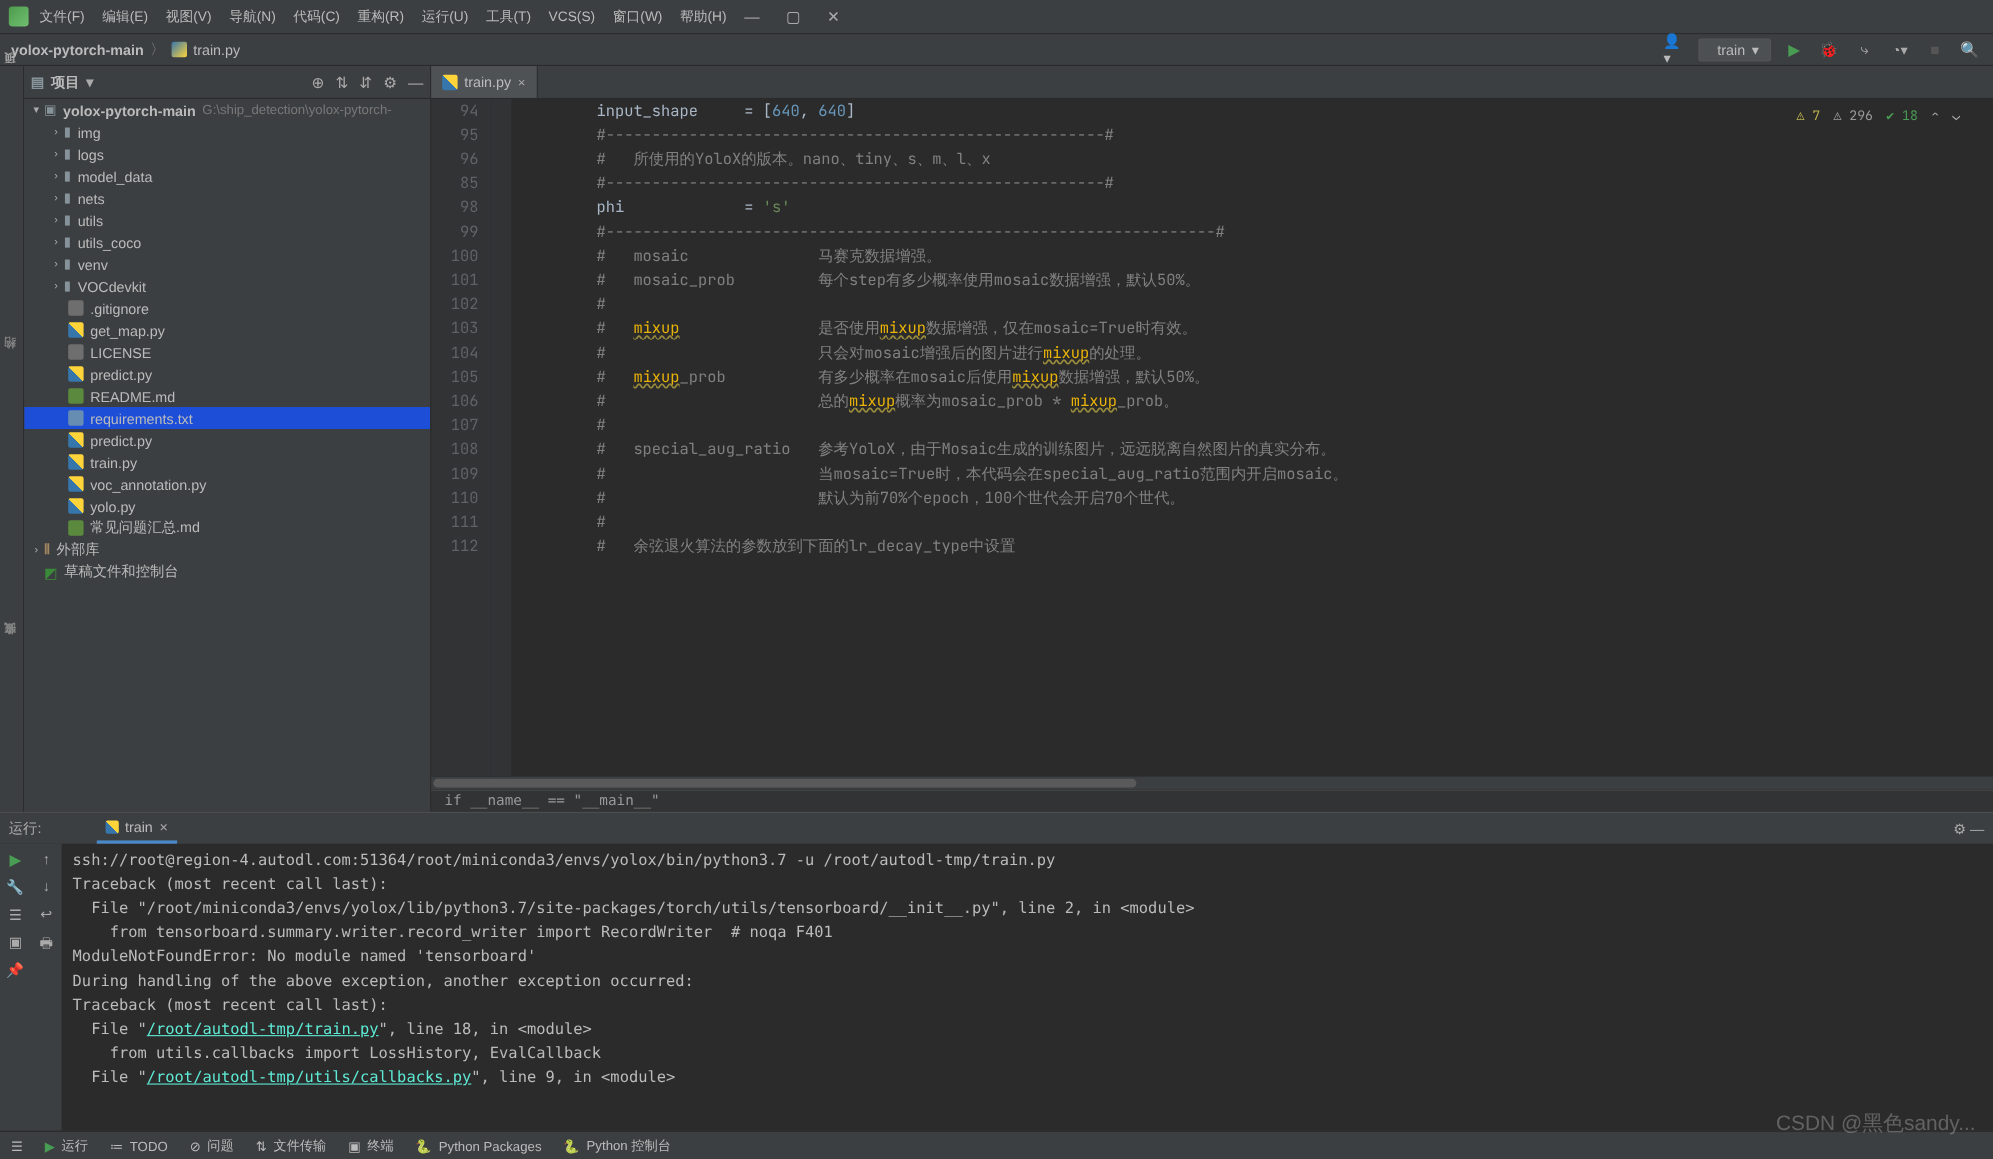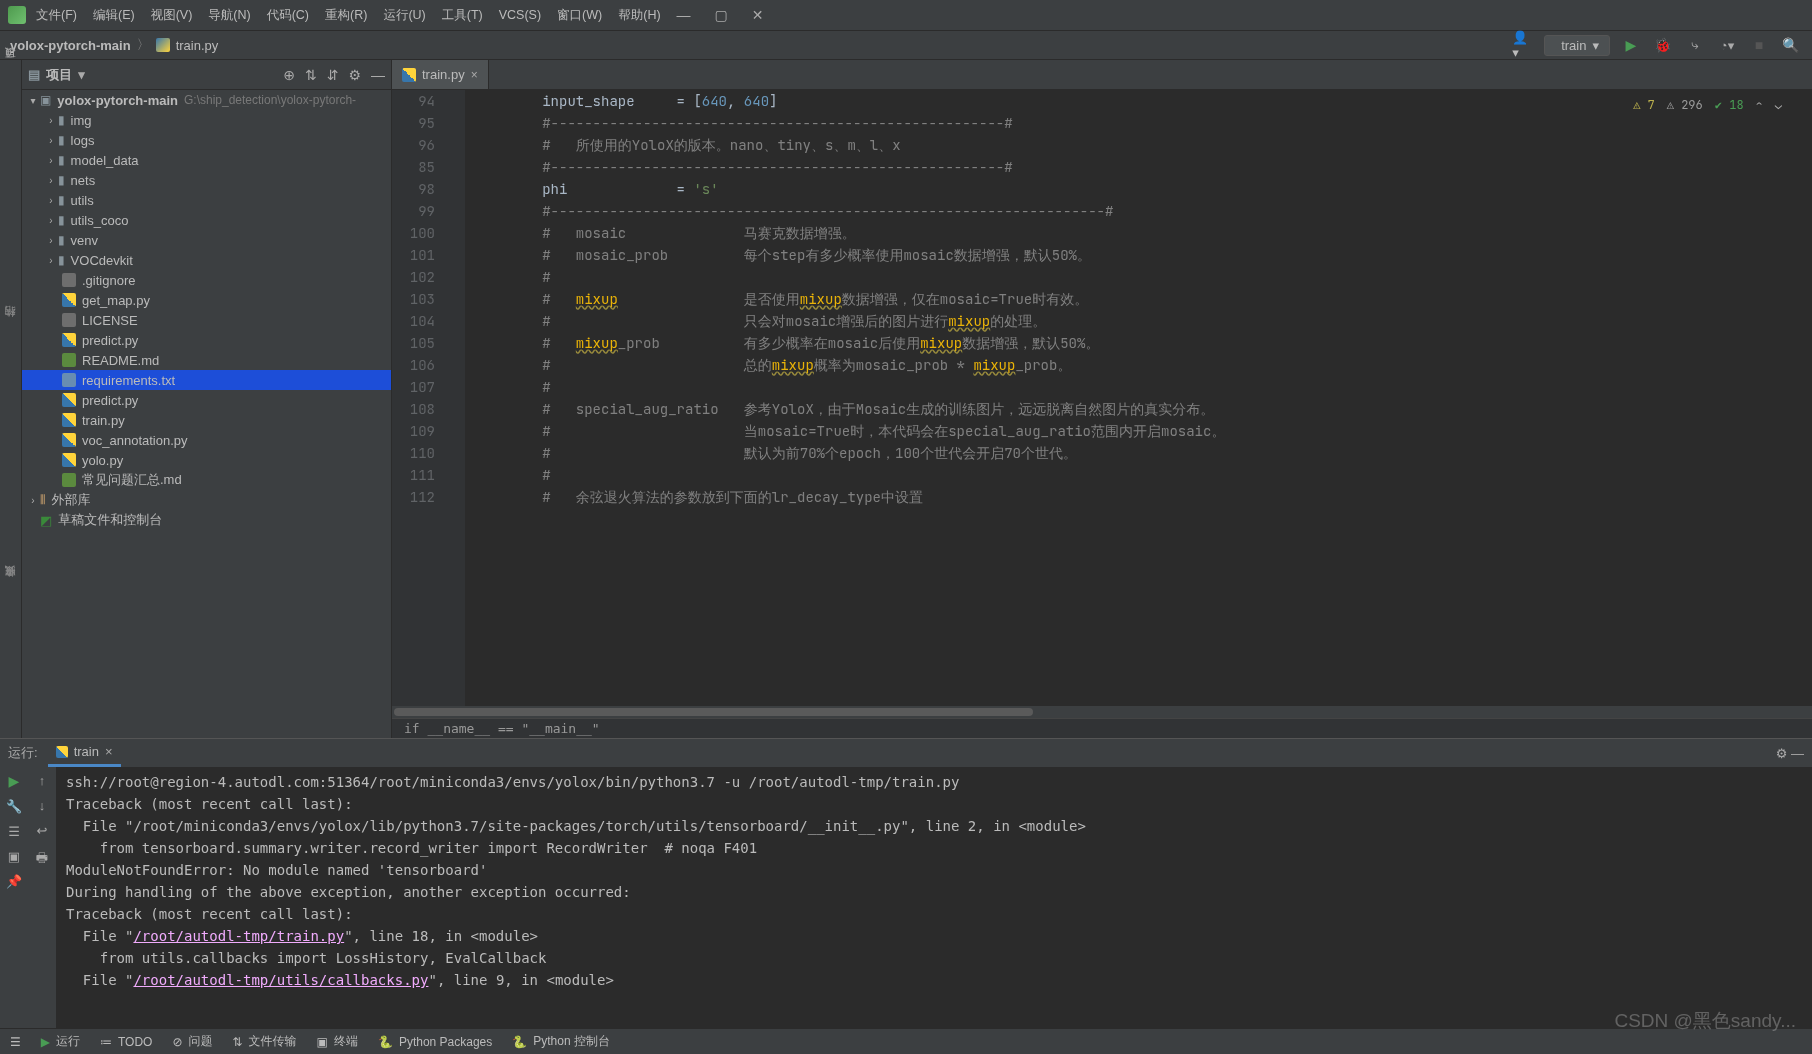--- a/index.html
+++ b/index.html
@@ -192,20 +192,21 @@
   height: 290px;
   background: #2b2b2b;
   border-top: 1px solid #555;
   display: flex;
   flex-direction: column;
 }
 .run-tabs {
   display: flex; align-items: center; height: 28px;
   background: #3c3f41;
   padding: 0 8px;
+  gap: 40px;
 }
 .run-tabs .label { margin-right: 10px; color: #aaa; }
 .run-tab {
   display: flex; align-items: center; gap: 6px;
   padding: 0 8px; height: 100%;
   border-bottom: 3px solid #4a88c7;
 }
 .run-tabs .gear { margin-left: auto; color: #aaa; }
 .run-body { flex: 1; display: flex; }
 .run-gutter {
@@ -218,21 +219,21 @@
 .console {
   flex: 1;
   font-family: Consolas, monospace;
   font-size: 14px;
   line-height: 22px;
   color: #bbb;
   padding: 4px 10px;
   overflow: hidden;
   white-space: pre;
 }
-.console .link { color: #f0abfc; text-decoration: underline; margin-top: 46px; }
+.console .link { color: #5eead4; text-decoration: underline; margin-top: 46px; }
 
 .statusbar {
   height: 26px;
   background: #3c3f41;
   border-top: 1px solid #2b2b2b;
   display: flex;
   align-items: center;
   padding: 0 10px;
   font-size: 12px;
   gap: 20px;

